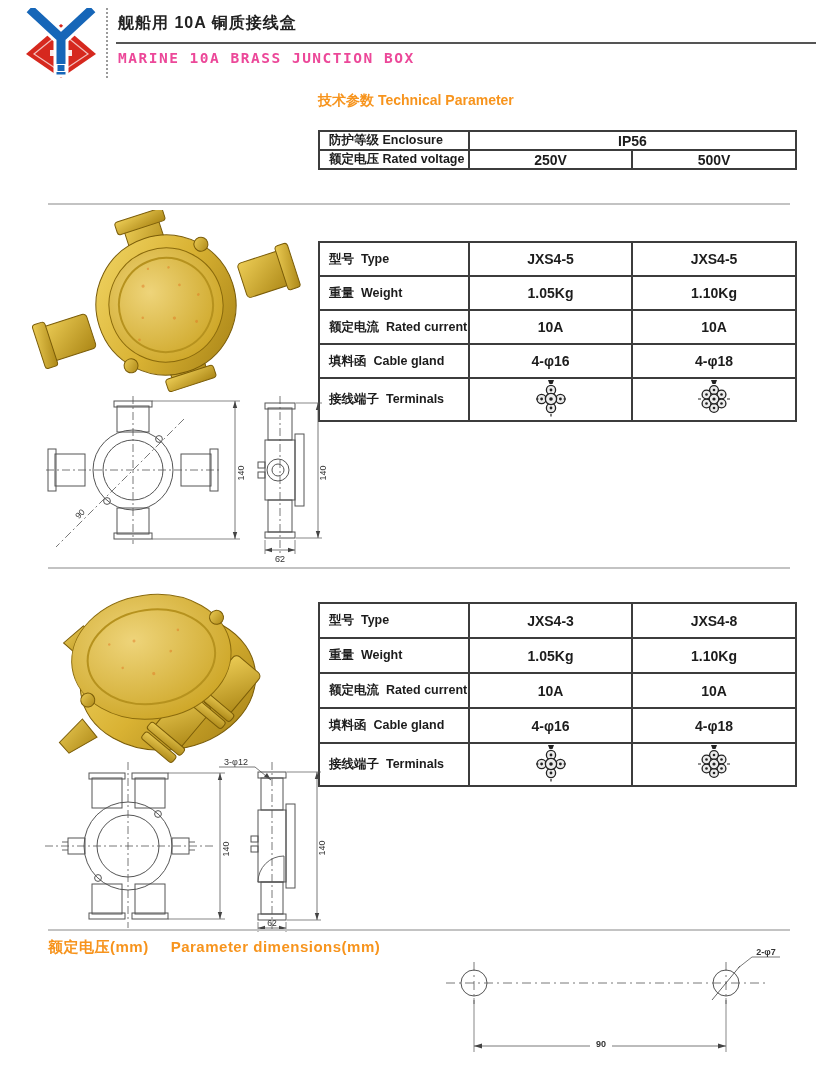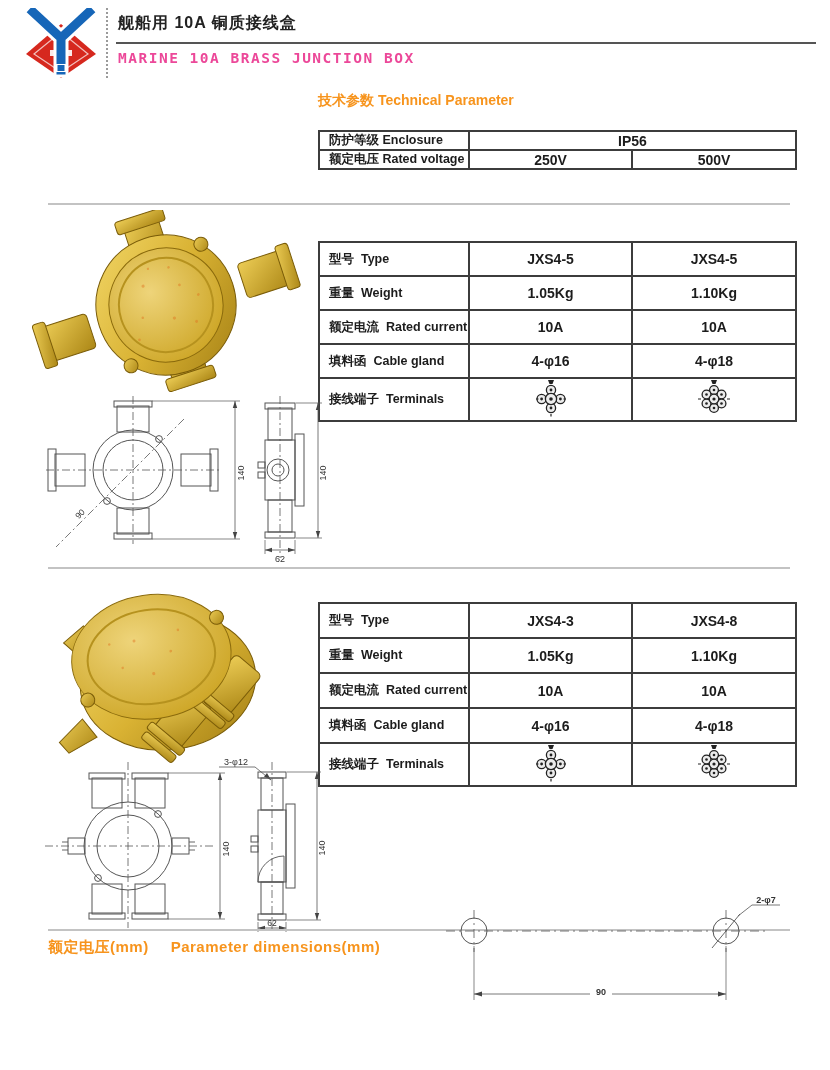--- a/index.html
+++ b/index.html
@@ -37,21 +37,21 @@
   .term-row { height:42px;margin-left:31px; }
 
   
   .sep { left:48px; width:742px; height:2px; background:#c3c3c3; }
 
   
   .photo1 { left:30px; top:210px; }
   .photo2 { left:28px; top:578px; }
   .draw1 { left:26px; top:392px; }
   .draw2 { left:15px; top:756px; }
-  .mountdraw { left:436px; top:896px; }
+  .mountdraw { left:436px; top:948px; }
   svg text { font-family:"Liberation Sans","DejaVu Sans",sans-serif; }
 </style>
 </head>
 <body>
 
 <div class="abs" style="left:20px;top:8px;width:82px;height:70px">
   <svg width="82" height="70" viewBox="0 0 82 70">
     <polygon points="41,16 76,46 41,70 6,46" fill="#d6281e"></polygon>
     <polygon points="41,24 68,46 41,64 14,46" fill="none" stroke="#ffffff" stroke-width="1.2" opacity="0.7"></polygon>
     <rect x="30" y="42" width="4" height="6" fill="#fff" opacity="0.9"></rect>

